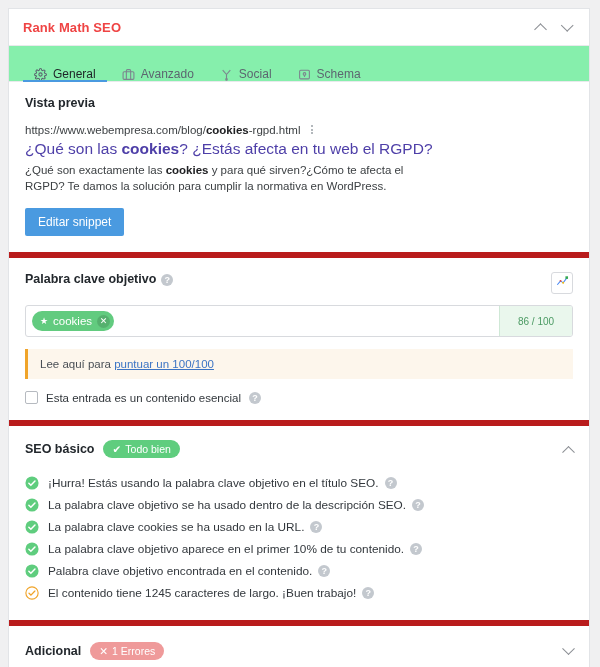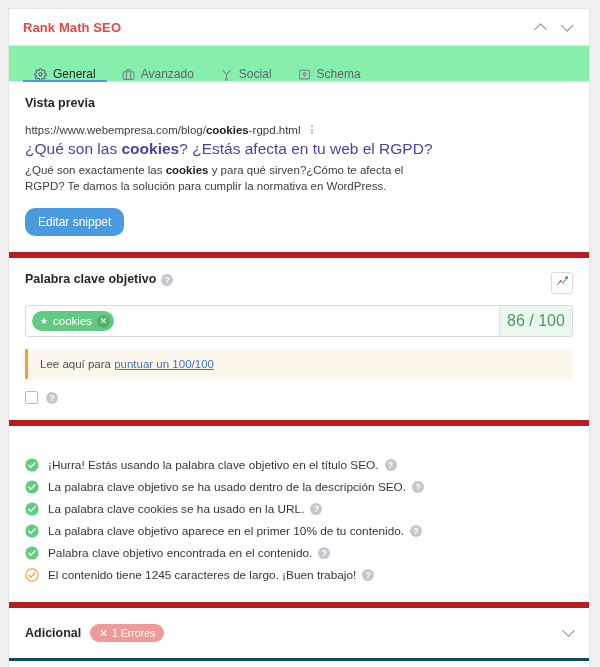--- a/index.html
+++ b/index.html
@@ -128,21 +128,21 @@
   }
   .preview-desc b { font-weight: bold; color: #202124; }
   .btn-primary {
     margin-top: 14px;
     display: inline-block;
     background: #4a9ae0;
     color: #ffffff;
     font-size: 12px;
     padding: 7px 13px;
     border: none;
-    border-radius: 10px;
+    border-radius: 2px;
     cursor: pointer;
     font-family: "Liberation Sans", sans-serif;
   }
 
   
   .kw-head {
     display: flex;
     align-items: flex-start;
     margin-bottom: 11px;
   }
@@ -204,21 +204,21 @@
     font-size: 9px;
     cursor: pointer;
   }
   .kw-score {
     width: 72px;
     background: #eaf7ed;
     border-left: 1px solid #cfe8d6;
     display: flex;
     align-items: center;
     justify-content: center;
-    font-size: 16px;
+    font-size: 10px;
     color: #4b9a63;
   }
 
   .notice {
     margin-top: 12px;
     background: #fdf6ec;
     border-left: 3px solid #f0a42a;
     padding: 9px 12px;
     font-size: 11.5px;
     color: #4a4f55;
@@ -391,25 +391,35 @@
       </div>
       <div class="kw-score">86 / 100</div>
     </div>
 
     <div class="notice">
       <span>Lee aquí para </span><a>puntuar un 100/100</a>
     </div>
 
     <div class="checkrow">
       <span class="cbox"></span>
+      <span>Esta entrada es un contenido esencial</span>
       <span class="help-icon">?</span>
     </div>
   </div>
 
   <div class="section">
+    <div class="acc-head">
+      <span class="acc-title">SEO básico</span>
+      <span class="badge good">
+        <span>✔</span>
+        <span>Todo bien</span>
+      </span>
+      <span class="spacer" style="flex:1"></span>
+      <span class="acc-chev up"></span>
+    </div>
 
     <div class="check-list">
       <div class="check-item">
         <svg class="ci-icon" width="14" height="14" viewBox="0 0 16 16">
             <circle cx="8" cy="8" r="7.5" fill="#5fcd7e"></circle>
             <path d="M4.4 8.2l2.3 2.3 4.7-4.8" fill="none" stroke="#fff" stroke-width="1.7" stroke-linecap="round"></path>
           </svg>
         <span class="ci-text">
             <span>¡Hurra! Estás usando la palabra clave objetivo en el título SEO.</span>
             <span class="help-icon">?</span>

